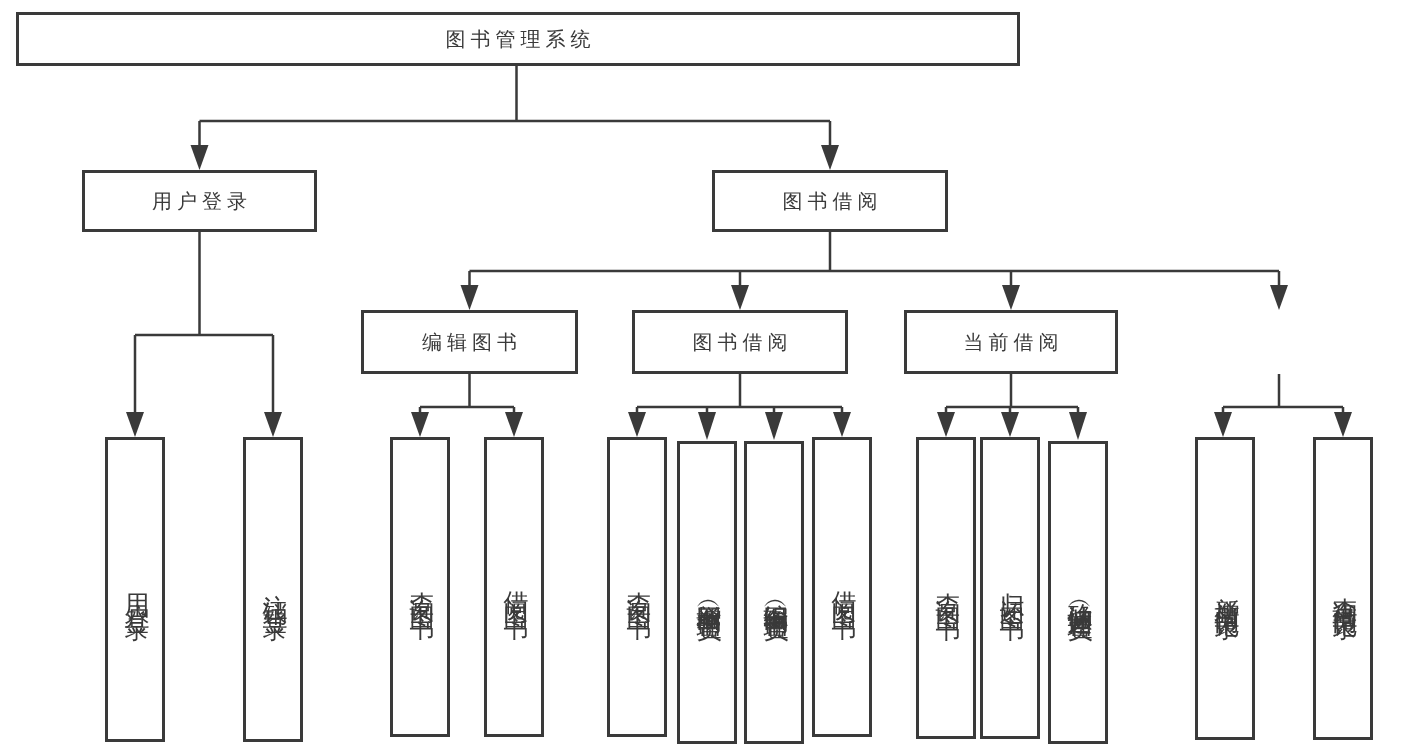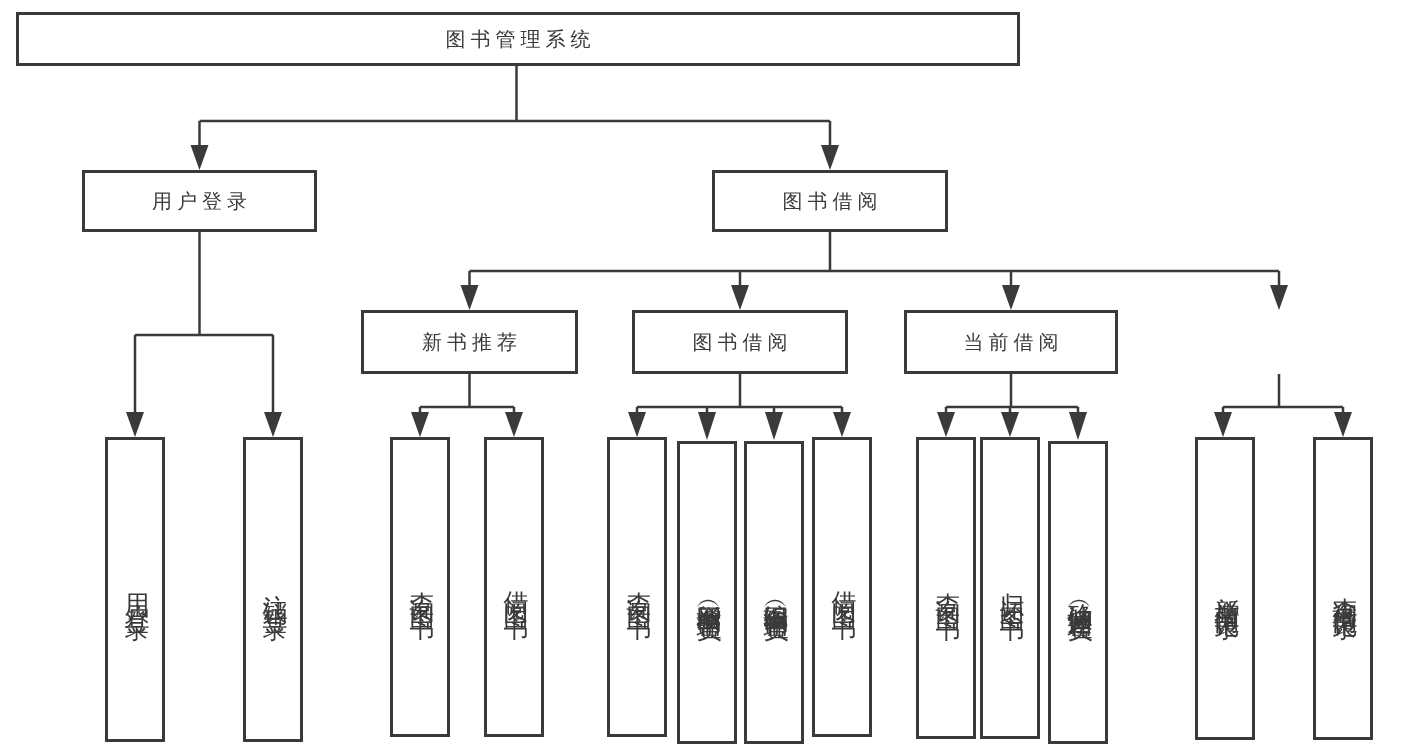--- a/index.html
+++ b/index.html
@@ -117,21 +117,21 @@
       <polygon points="1214,412 1232,412 1223,437"></polygon>
       <polygon points="1334,412 1352,412 1343,437"></polygon>
     </g>
   </svg>
 
   <div class="box h" style="left:16px;top:12px;width:1004px;height:54px">图书管理系统</div>
 
   <div class="box h" style="left:82px;top:170px;width:235px;height:62px">用户登录</div>
   <div class="box h" style="left:712px;top:170px;width:236px;height:62px">图书借阅</div>
 
-  <div class="box h" style="left:361px;top:310px;width:217px;height:64px">新书推荐</div>
+  <div class="box h" style="left:361px;top:310px;width:217px;height:64px">编辑图书</div>
   <div class="box h" style="left:904px;top:310px;width:214px;height:64px">当前借阅</div>
   <div class="box h" style="left:632px;top:310px;width:216px;height:64px">图书借阅</div>
 
   <div class="box v ls8" style="left:105px;top:437px;width:60px;height:305px">用户登录</div>
   <div class="box v ls8" style="left:243px;top:437px;width:60px;height:305px">注销登录</div>
 
   <div class="box v ls8" style="left:390px;top:437px;width:60px;height:300px">查询图书</div>
   <div class="box v ls8" style="left:484px;top:437px;width:60px;height:300px">借阅图书</div>
 
   <div class="box v ls8" style="left:607px;top:437px;width:60px;height:300px">查询图书</div>

